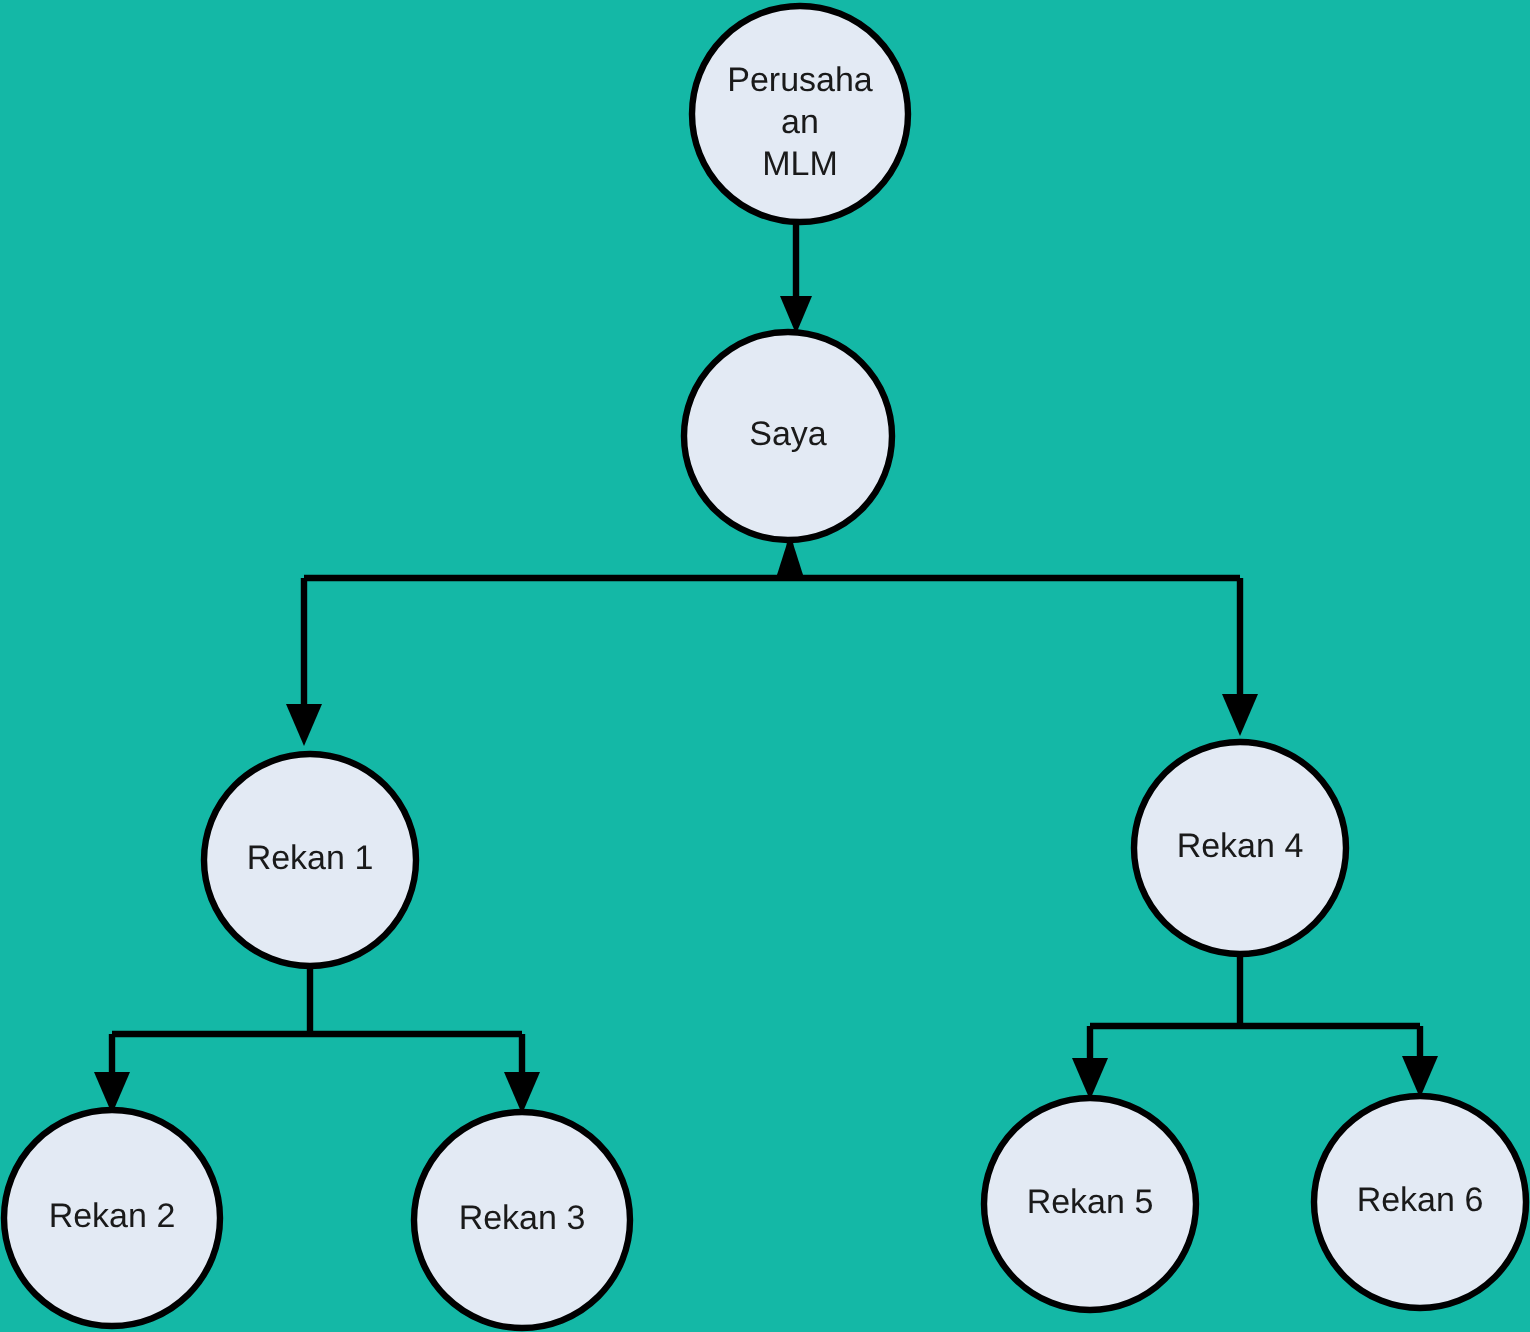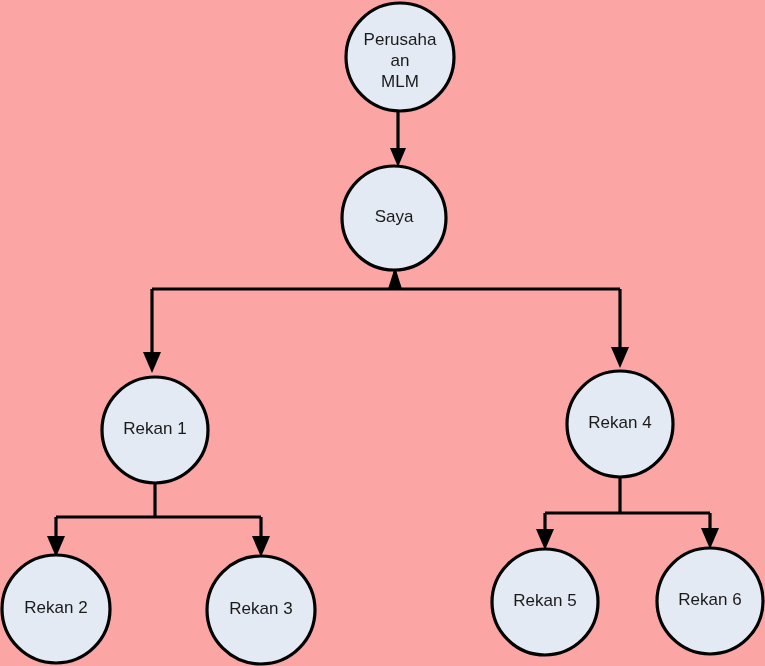--- a/index.html
+++ b/index.html
@@ -8,21 +8,21 @@
     padding: 0;
     background: #ffffff;
   }
   body {
     font-family: "Liberation Sans", sans-serif;
   }
   #diagram-canvas {
     position: relative;
     width: 765px;
     height: 666px;
-    background: #fca5a5;
+    background: #14b8a6;
     overflow: hidden;
   }
   #diagram-svg {
     position: absolute;
     top: 0;
     left: 0;
     width: 765px;
     height: 666px;
     display: block;
   }

